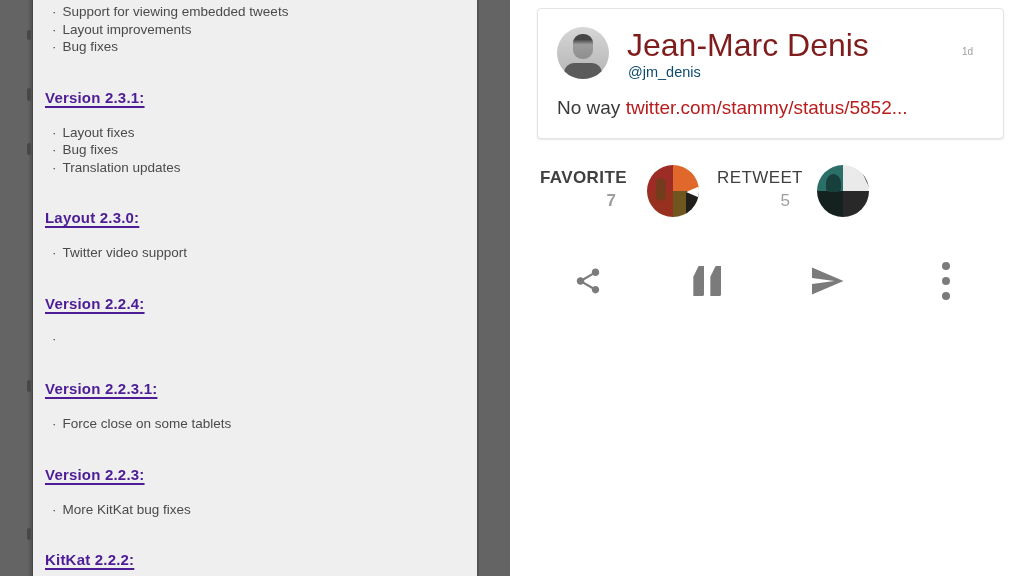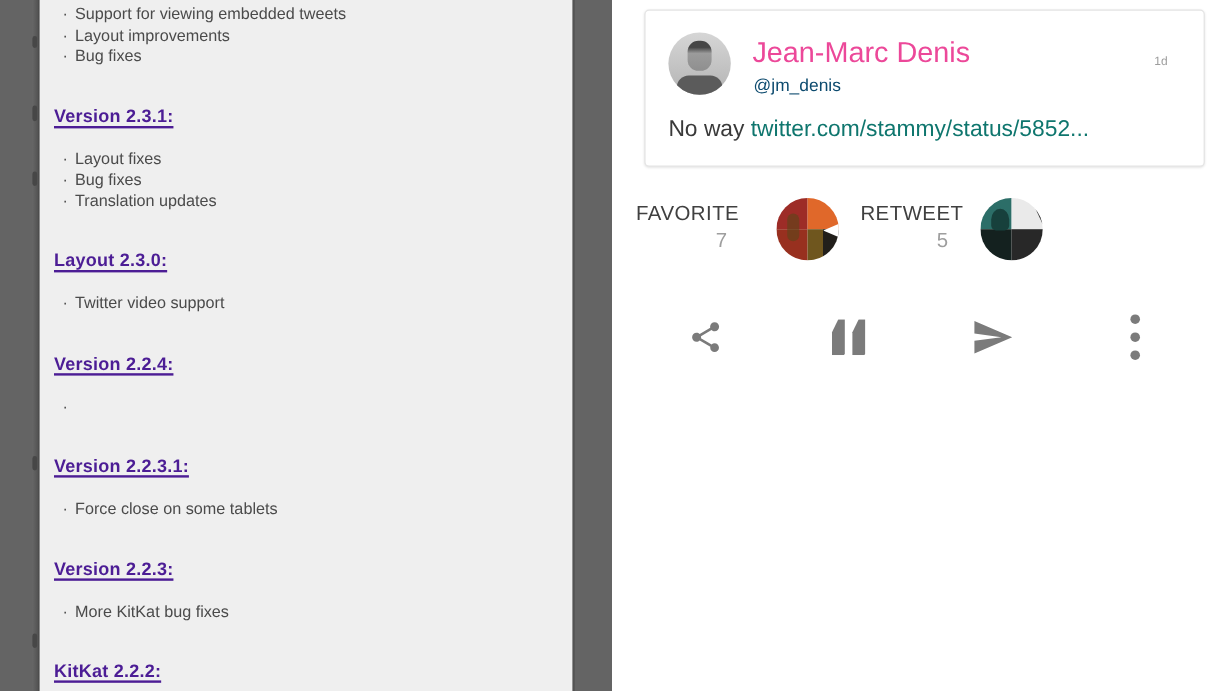--- a/index.html
+++ b/index.html
@@ -36,29 +36,29 @@
     box-shadow:0 1px 2px rgba(0,0,0,.10);
   }
   .avatar{
     position:absolute;left:19px;top:18px;width:52px;height:52px;border-radius:50%;
     overflow:hidden;background:linear-gradient(180deg,#d6d6d6 0%,#c3c3c3 55%,#b4b4b4 100%);
   }
   .avatar .head{position:absolute;left:16px;top:7px;width:20px;height:25px;border-radius:9px;
     background:linear-gradient(180deg,#454545 0%,#454545 22%,#9b9b9b 42%,#8f8f8f 100%);}
   .avatar .shoulders{position:absolute;left:7px;bottom:-7px;width:38px;height:23px;
     border-radius:10px 10px 0 0;background:#5b5b5b;}
-  .author-name{position:absolute;left:89px;top:21px;font-size:24px;line-height:30px;color:#ec4899;}
+  .author-name{position:absolute;left:89px;top:21px;font-size:32px;line-height:30px;color:#7f1d1d;}
   .author-handle{position:absolute;left:90px;top:55px;font-size:14.5px;color:#0c4a6e;}
   .tweet-time{position:absolute;right:30px;top:37px;font-size:10px;color:#9d9d9d;}
   .tweet-text{position:absolute;left:19px;top:87px;font-size:19px;line-height:24px;color:#3a3a3a;white-space:nowrap;}
   .tweet-link{color:#d06188;}
   
   .eng-label{font-size:17px;color:#404040;letter-spacing:.4px;line-height:20px;}
   .eng-count{font-size:17px;color:#9e9e9e;line-height:20px;margin-top:3px;text-align:right;padding-right:6px;}
-  .fav-block{position:absolute;left:20px;top:168px;width:82px;}
+  .fav-block{position:absolute;left:30px;top:168px;width:82px;font-weight:bold;}
   .rt-block{position:absolute;left:207px;top:168px;width:79px;}
   .users-circle{position:absolute;width:52px;height:52px;border-radius:50%;overflow:hidden;top:165px;}
   .fav-circle{left:137px;}
   .rt-circle{left:307px;}
   .q{position:absolute;width:26px;height:26px;}
   .q.tl{left:0;top:0}.q.tr{left:26px;top:0}.q.bl{left:0;top:26px}.q.br{left:26px;top:26px}
   .fav-circle .tl{background:#9d2c27}
   .fav-circle .tr{background:#e0682a}
   .fav-circle .bl{background:#98301f}
   .fav-circle .br{background:linear-gradient(90deg,#6f561e 0 50%,#221f1b 50%)}
@@ -152,21 +152,21 @@
   <div class="right-pane">
 
     <div class="tweet-card">
       <div class="avatar">
         <div class="head"></div>
         <div class="shoulders"></div>
       </div>
       <div class="author-name">Jean-Marc Denis</div>
       <div class="author-handle">@jm_denis</div>
       <div class="tweet-time">1d</div>
-      <div class="tweet-text"><span>No way </span><span class="tweet-link" style="color: #0f766e;">twitter.com/stammy/status/5852...</span></div>
+      <div class="tweet-text"><span>No way </span><span class="tweet-link" style="color: #b91c1c;">twitter.com/stammy/status/5852...</span></div>
     </div>
 
     <div class="fav-block">
       <div class="eng-label">FAVORITE</div>
       <div class="eng-count">7</div>
     </div>
     <div class="users-circle fav-circle">
       <div class="q tl"></div>
       <div class="q tr"></div>
       <div class="q bl"></div>

